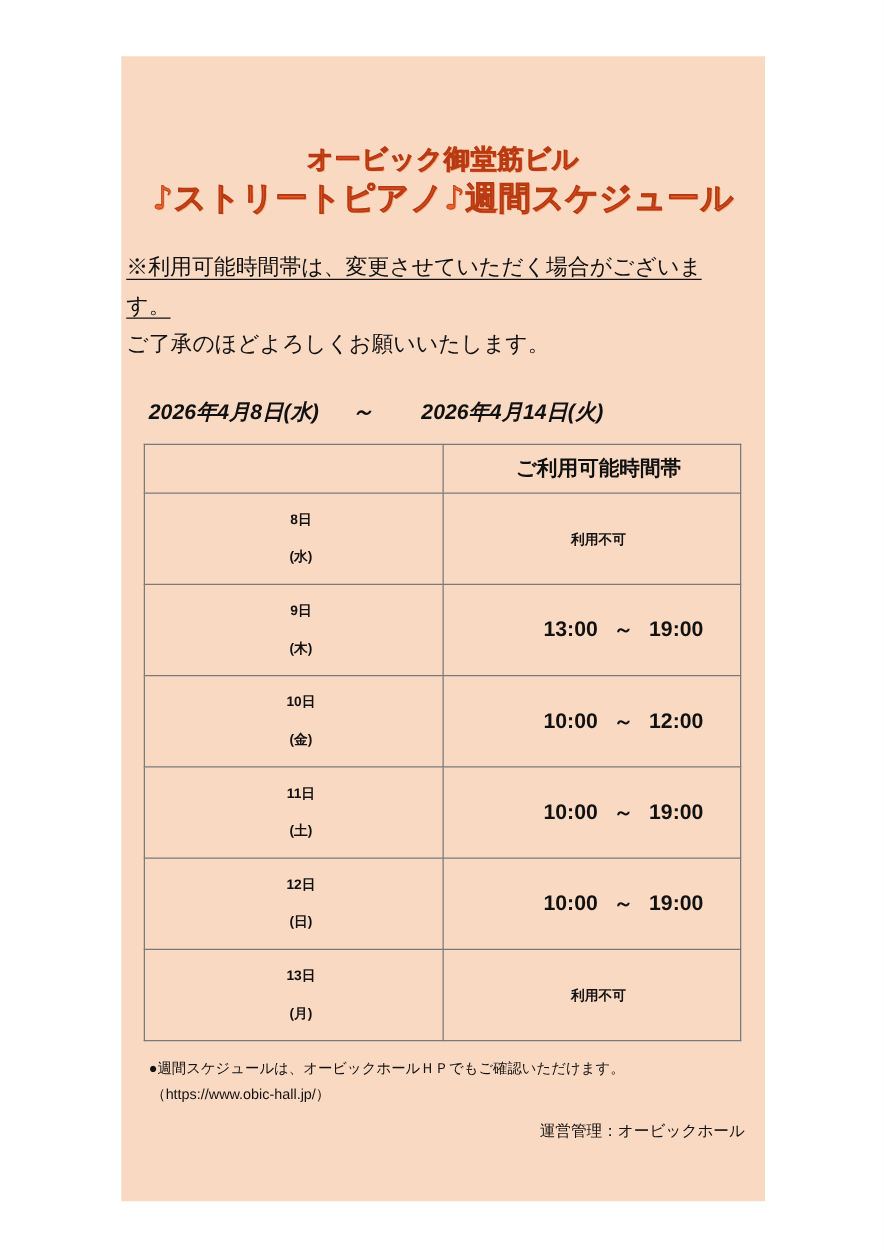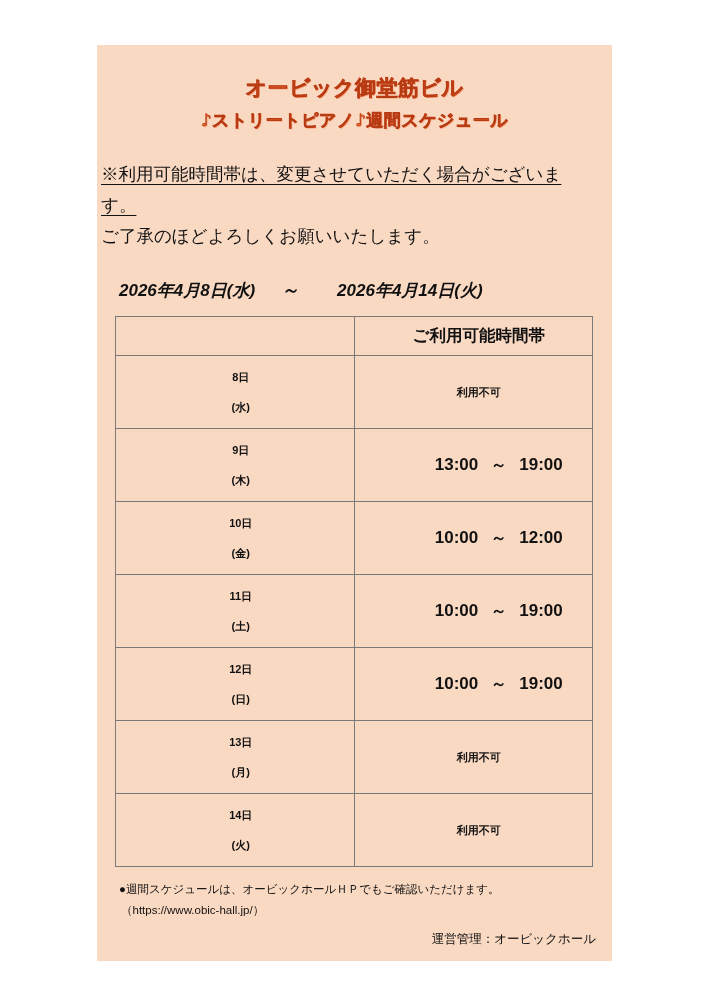--- a/index.html
+++ b/index.html
@@ -25,37 +25,37 @@
     position: absolute;
     left: 97px;
     top: 45px;
     width: 515px;
     height: 916px;
     background: #fad9c3;
   }
 
   
   .title-block {
-    padding-top: 28px;
+    padding-top: 67px;
     text-align: center;
   }
   .title-line {
     font-family: "DejaVu Sans", sans-serif;
     font-weight: bold;
     color: #e8622c;
     letter-spacing: 0.5px;
     -webkit-text-stroke: 0.6px #b83a12;
     text-shadow: 1px 1px 0 #f7b089;
   }
   .title-line1 {
     font-size: 21px;
     line-height: 30px;
   }
   .title-line2 {
-    font-size: 17px;
+    font-size: 26px;
     line-height: 34px;
   }
 
   
   .note {
     margin-top: 22px;
     padding-left: 4px;
     padding-right: 16px;
     color: #111111;
     font-size: 17.5px;
@@ -244,27 +244,20 @@
         </tr>
 
         <tr>
           <td class="day-cell">
             <div>13日</div>
             <div>(月)</div>
           </td>
           <td class="unavailable">利用不可</td>
         </tr>
 
-        <tr>
-          <td class="day-cell">
-            <div>14日</div>
-            <div>(火)</div>
-          </td>
-          <td class="unavailable">利用不可</td>
-        </tr>
       </tbody>
     </table>
 
     <div class="footnotes">
       <div>●週間スケジュールは、オービックホールＨＰでもご確認いただけます。</div>
       <div class="fn-url">（https://www.obic-hall.jp/）</div>
     </div>
 
     <div class="admin">運営管理：オービックホール</div>
 

